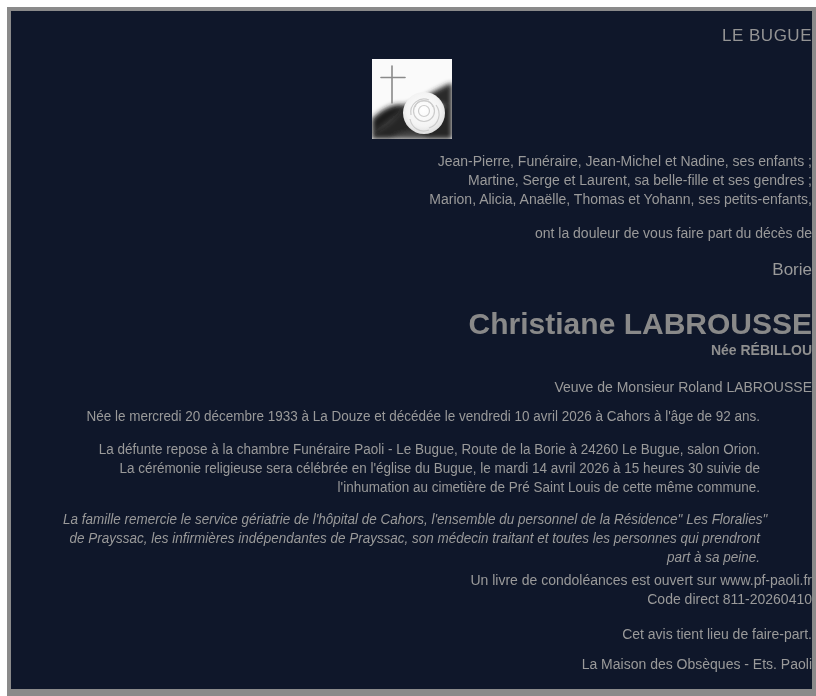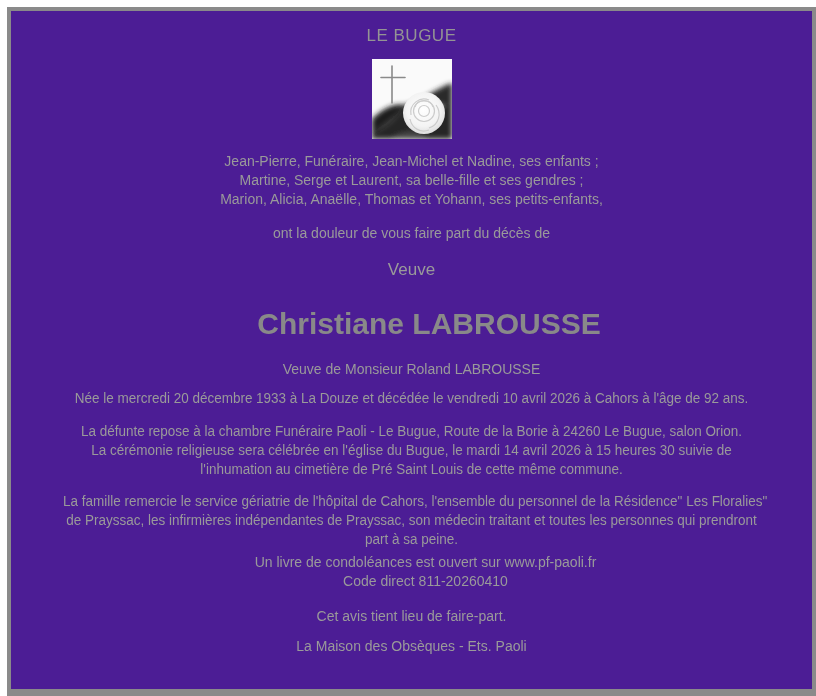--- a/index.html
+++ b/index.html
@@ -7,24 +7,24 @@
     width: 816px; height: 696px;
     background: #ffffff;
     overflow: hidden;
     position: relative;
     font-family: "Liberation Sans", "DejaVu Sans", sans-serif;
   }
   .panel {
     position: absolute;
     left: 7px; top: 7px; right: 0; bottom: 0;
     box-sizing: border-box;
-    background: #4c1d95;
+    background: #0f172a;
     border: 4px solid #8a8a8a;
     border-bottom-width: 7px;
-    text-align: center;
+    text-align: right;
     color: #9a9a9a;
     font-size: 14px;
     line-height: 19px;
   }
   .city {
     font-size: 17px;
     line-height: 22px;
     letter-spacing: 0.5px;
     margin: 14px 0 12px;
     color: #949494;
@@ -46,21 +46,21 @@
   }
   .maiden {
     font-size: 14px;
     line-height: 18px;
     font-weight: bold;
     color: #8f8f8f;
   }
   .widow { margin-top: 19px; }
   .block-dates { margin-top: 9px; }
   .block-ceremony { margin-top: 14px; }
-  .block-thanks { margin-top: 13px; }
+  .block-thanks { margin-top: 13px; font-style: italic; }
   .block-condolences { margin-top: 5px; padding-left: 28px; }
   .notice { margin-top: 16px; }
   .funeral-home { margin-top: 11px; }
   .narrow {
     font-size: 15.5px;
     line-height: 19px;
     white-space: nowrap;
     transform: scaleX(0.87);
     transform-origin: 50% 50%;
   }
@@ -108,23 +108,24 @@
   </svg>
 
   <div>
     <div>Jean-Pierre, Funéraire, Jean-Michel et Nadine, ses enfants ;</div>
     <div>Martine, Serge et Laurent, sa belle-fille et ses gendres ;</div>
     <div>Marion, Alicia, Anaëlle, Thomas et Yohann, ses petits-enfants,</div>
   </div>
 
   <div class="announcement">ont la douleur de vous faire part du décès de</div>
 
-  <div class="title">Veuve</div>
+  <div class="title">Borie</div>
 
   <div class="name">Christiane LABROUSSE</div>
+  <div class="maiden">Née RÉBILLOU</div>
 
   <div class="widow">Veuve de Monsieur Roland LABROUSSE</div>
 
   <div class="block-dates">
     <div class="narrow">Née le mercredi 20 décembre 1933 à La Douze et décédée le vendredi 10 avril 2026 à Cahors à l'âge de 92 ans.</div>
   </div>
 
   <div class="block-ceremony">
     <div class="narrow">La défunte repose à la chambre Funéraire Paoli - Le Bugue, Route de la Borie à 24260 Le Bugue, salon Orion.</div>
     <div class="narrow">La cérémonie religieuse sera célébrée en l'église du Bugue, le mardi 14 avril 2026 à 15 heures 30 suivie de</div>

